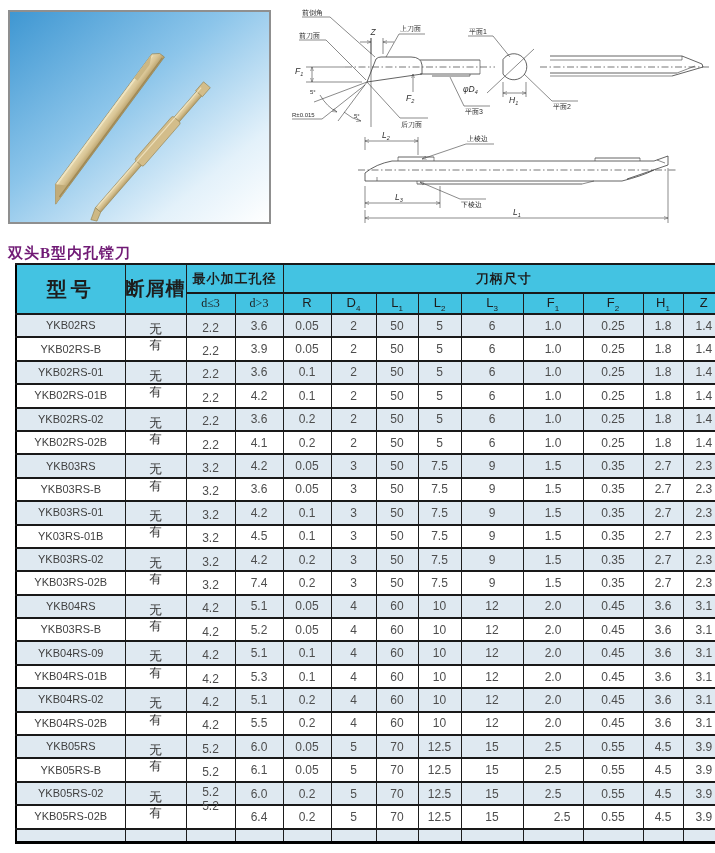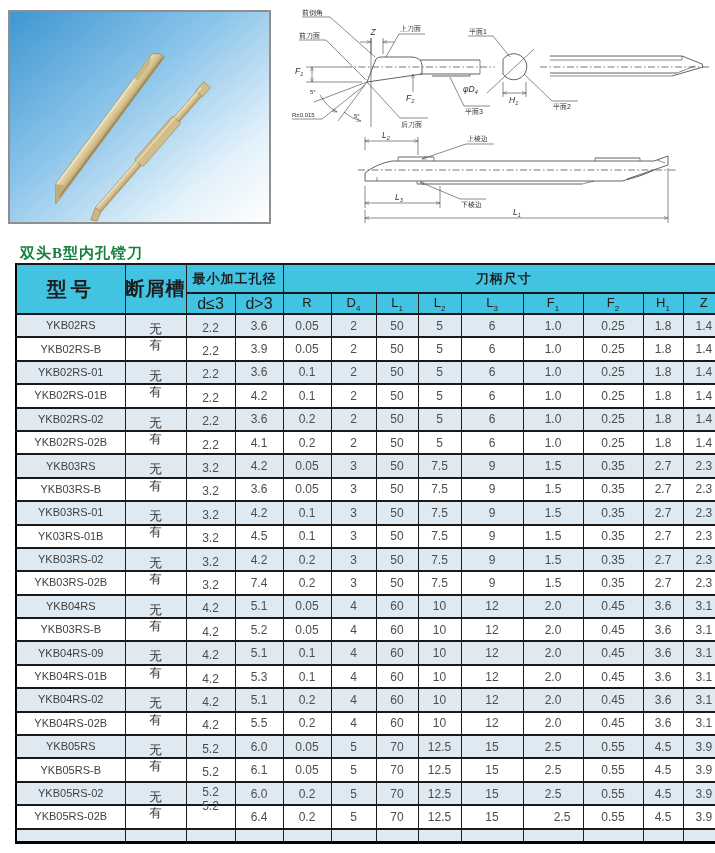--- a/index.html
+++ b/index.html
@@ -20,42 +20,42 @@
   .diagrams line, .diagrams path, .diagrams polyline { stroke:#3c3c3c; stroke-width:0.8; fill:none; }
   .diagrams .thin { stroke-width:0.6; }
   .diagrams .cl { stroke-dasharray:7 2.5 1.5 2.5; stroke-width:0.7; }
   .diagrams text { fill:#2e2e2e; font-family:"Liberation Sans","DejaVu Sans",sans-serif; }
   .lbl  { font-size:7px; }
   .dim  { font-size:8.5px; font-style:italic; }
   .dim .sub { font-size:5.5px; }
   .tiny { font-size:6px; }
   
   .title {
-    position:absolute; left:20px; top:244px;
+    position:absolute; left:8px; top:244px;
     font-family:"Liberation Serif","DejaVu Serif",serif;
-    font-size:15px; font-weight:bold; color:#15803d; letter-spacing:1px;
+    font-size:15px; font-weight:bold; color:#701a75; letter-spacing:1px;
   }
   
   .spec-table {
     position:absolute; left:15px; top:263px; width:709px;
     border-collapse:collapse; table-layout:fixed;
     border:2px solid #000; border-bottom:3px solid #000;
   }
   .spec-table th, .spec-table td {
     border:1px solid #1d1d1d; border-top:2px solid #191919; border-bottom:2px solid #191919;
     text-align:center; vertical-align:middle; overflow:visible;
   }
   thead th { background:#43c3e2; color:#1d1d1d; font-weight:bold;
     font-family:"Liberation Serif","DejaVu Serif",serif; }
   tr.h1 th { height:29px; border-bottom-width:1px; }
   tr.h2 th { height:21px; }
   .th-model { font-size:20px; letter-spacing:4px; }
   .th-chip  { font-size:19px; letter-spacing:1px; }
   .th-span  { font-size:13px; letter-spacing:1px; }
-  .th-sub   { font-family:Liberation Sans, sans-serif; font-weight:normal; font-size:16px; }
+  .th-sub   { font-family:Liberation Serif, serif; font-weight:normal; font-size:12px; }
   .th-col   { font-family:"Liberation Sans",sans-serif; font-weight:normal; font-size:13px; }
   .th-col sub { font-size:8px; }
   tbody td { height:23.4px; font-size:12px; color:#4d4d4d; background:#fff; line-height:1; }
   tr.stripe td { background:#dfe9f1; }
   .c-model { text-align:left; font-size:11px; color:#3f3f3f; }
   .c-chip  { font-family:"Liberation Serif","DejaVu Serif",serif; font-size:12.5px; color:#333; }
   tr.stripe .c-chip { padding-top:7px; }
   tbody tr:not(.stripe) .c-chip { padding-bottom:7px; }
   .c-dle3 { position:relative; padding-top:4px;margin-left:35px; }
   .c-dle3 .v-extra { position:absolute; left:0; right:0; bottom:-8px; z-index:3; }

